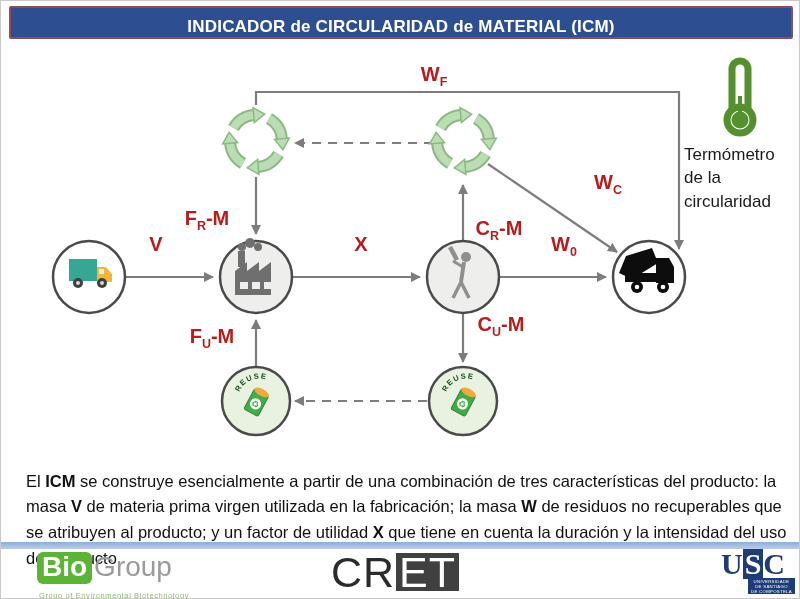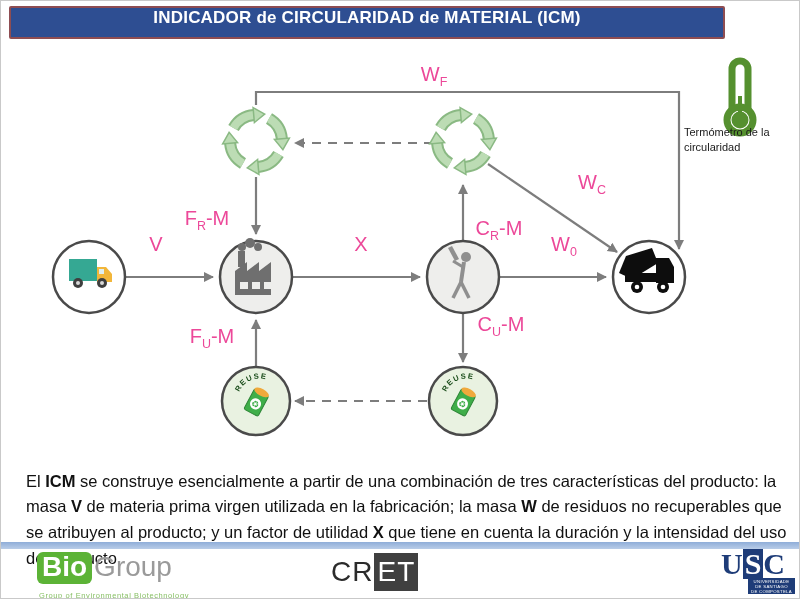--- a/index.html
+++ b/index.html
@@ -3,37 +3,37 @@
 <meta charset="utf-8">
 <style>
   html,body{margin:0;padding:0;background:#e9e9e9;}
   .page{
     position:relative;width:800px;height:599px;background:#ffffff;
     border:1px solid #c9c9c9;box-sizing:border-box;overflow:hidden;
     font-family:"Liberation Sans",sans-serif;
   }
   
   .titlebar{
-    position:absolute;left:8px;top:5px;width:716px;height:33px;
+    position:absolute;left:8px;top:5px;width:784px;height:33px;
     background:#2e4e92;border:2px solid #8e4d52;border-radius:2px;
-    box-sizing:border-box;display:flex;align-items:flex-start;justify-content:center;
+    box-sizing:border-box;display:flex;align-items:flex-end;justify-content:center;
     color:#ffffff;font-weight:bold;font-size:17px;letter-spacing:.2px;
   }
   
   .diagram-svg{position:absolute;left:0;top:0;width:800px;height:599px;}
   
   .dlabel{
     position:absolute;transform:translateX(-50%);
-    color:#ec4899;font-weight:normal;font-size:20px;white-space:nowrap;
+    color:#b91c1c;font-weight:bold;font-size:20px;white-space:nowrap;
   }
   .dlabel sub{font-size:12.5px;}
   
   .thermo-caption{
-    position:absolute;left:683px;top:124px;width:114px;
-    font-size:11px;line-height:1.38;color:#1a1a1a;
+    position:absolute;left:683px;top:142px;width:114px;
+    font-size:17px;line-height:1.38;color:#1a1a1a;
   }
   
   .bodytext{
     position:absolute;left:25px;top:451px;width:764px;
     font-size:16.5px;line-height:1.57;color:#111111;
   }
   .bodytext b{font-weight:bold;}
   
   .footer-divider{
     position:absolute;left:0;top:541px;width:800px;height:7px;
@@ -43,21 +43,21 @@
   .biogroup-row{display:flex;align-items:baseline;}
   .biogroup-bio{
     background:#5cb336;color:#ffffff;font-weight:bold;font-size:28px;
     padding:0 5px 2px 5px;border-radius:6px;line-height:30px;
   }
   .biogroup-group{color:#9a9a9a;font-size:28px;line-height:30px;margin-left:2px;}
   .biogroup-tagline{
     color:#86bf63;font-size:7.5px;letter-spacing:.6px;margin-top:7px;margin-left:2px;
   }
   .cretus{
-    position:absolute;left:330px;top:552px;font-size:28px;line-height:38px;
+    position:absolute;left:330px;top:552px;font-size:43px;line-height:38px;
     color:#2b2b2b;letter-spacing:1px;display:flex;align-items:center;
   }
   .cretus-et{background:#404040;color:#ffffff;padding:0 3px;margin:0 1px;}
   .usc{position:absolute;left:720px;top:548px;width:76px;height:46px;}
   .usc-letters{
     font-family:"Liberation Serif",serif;font-weight:bold;font-size:30px;
     color:#1e3c78;line-height:30px;display:flex;
   }
   .usc-s{background:#1e3c78;color:#ffffff;padding:0 2px;}
   .usc-box{
@@ -190,21 +190,21 @@
 
     <g>
       <path d="M 731 110 V 68 A 8 8 0 0 1 747 68 V 110" fill="#ffffff" stroke="#55902f" stroke-width="7"></path>
       <circle cx="739" cy="119" r="13" fill="#ffffff" stroke="#55902f" stroke-width="7"></circle>
       <line x1="739" y1="95" x2="739" y2="112" stroke="#55902f" stroke-width="4"></line>
       <circle cx="739" cy="119" r="8.5" fill="#55902f"></circle>
     </g>
   </svg>
 
   <div class="dlabel" style="left:433px;top:62px;"><span>W</span><sub>F</sub><span></span></div>
-  <div class="dlabel" style="left:591px;top:170px;"><span>W</span><sub>C</sub><span></span></div>
+  <div class="dlabel" style="left:607px;top:170px;"><span>W</span><sub>C</sub><span></span></div>
   <div class="dlabel" style="left:155px;top:232px;"><span>V</span><sub></sub><span></span></div>
   <div class="dlabel" style="left:360px;top:232px;"><span>X</span><sub></sub><span></span></div>
   <div class="dlabel" style="left:563px;top:232px;"><span>W</span><sub>0</sub><span></span></div>
   <div class="dlabel" style="left:206px;top:206px;"><span>F</span><sub>R</sub><span>-M</span></div>
   <div class="dlabel" style="left:498px;top:191px;margin-top:25px;"><span>C</span><sub>R</sub><span>-M</span></div>
   <div class="dlabel" style="left:211px;top:324px;"><span>F</span><sub>U</sub><span>-M</span></div>
   <div class="dlabel" style="left:500px;top:312px;"><span>C</span><sub>U</sub><span>-M</span></div>
 
   <div class="thermo-caption">Termómetro de la circularidad</div>
 

